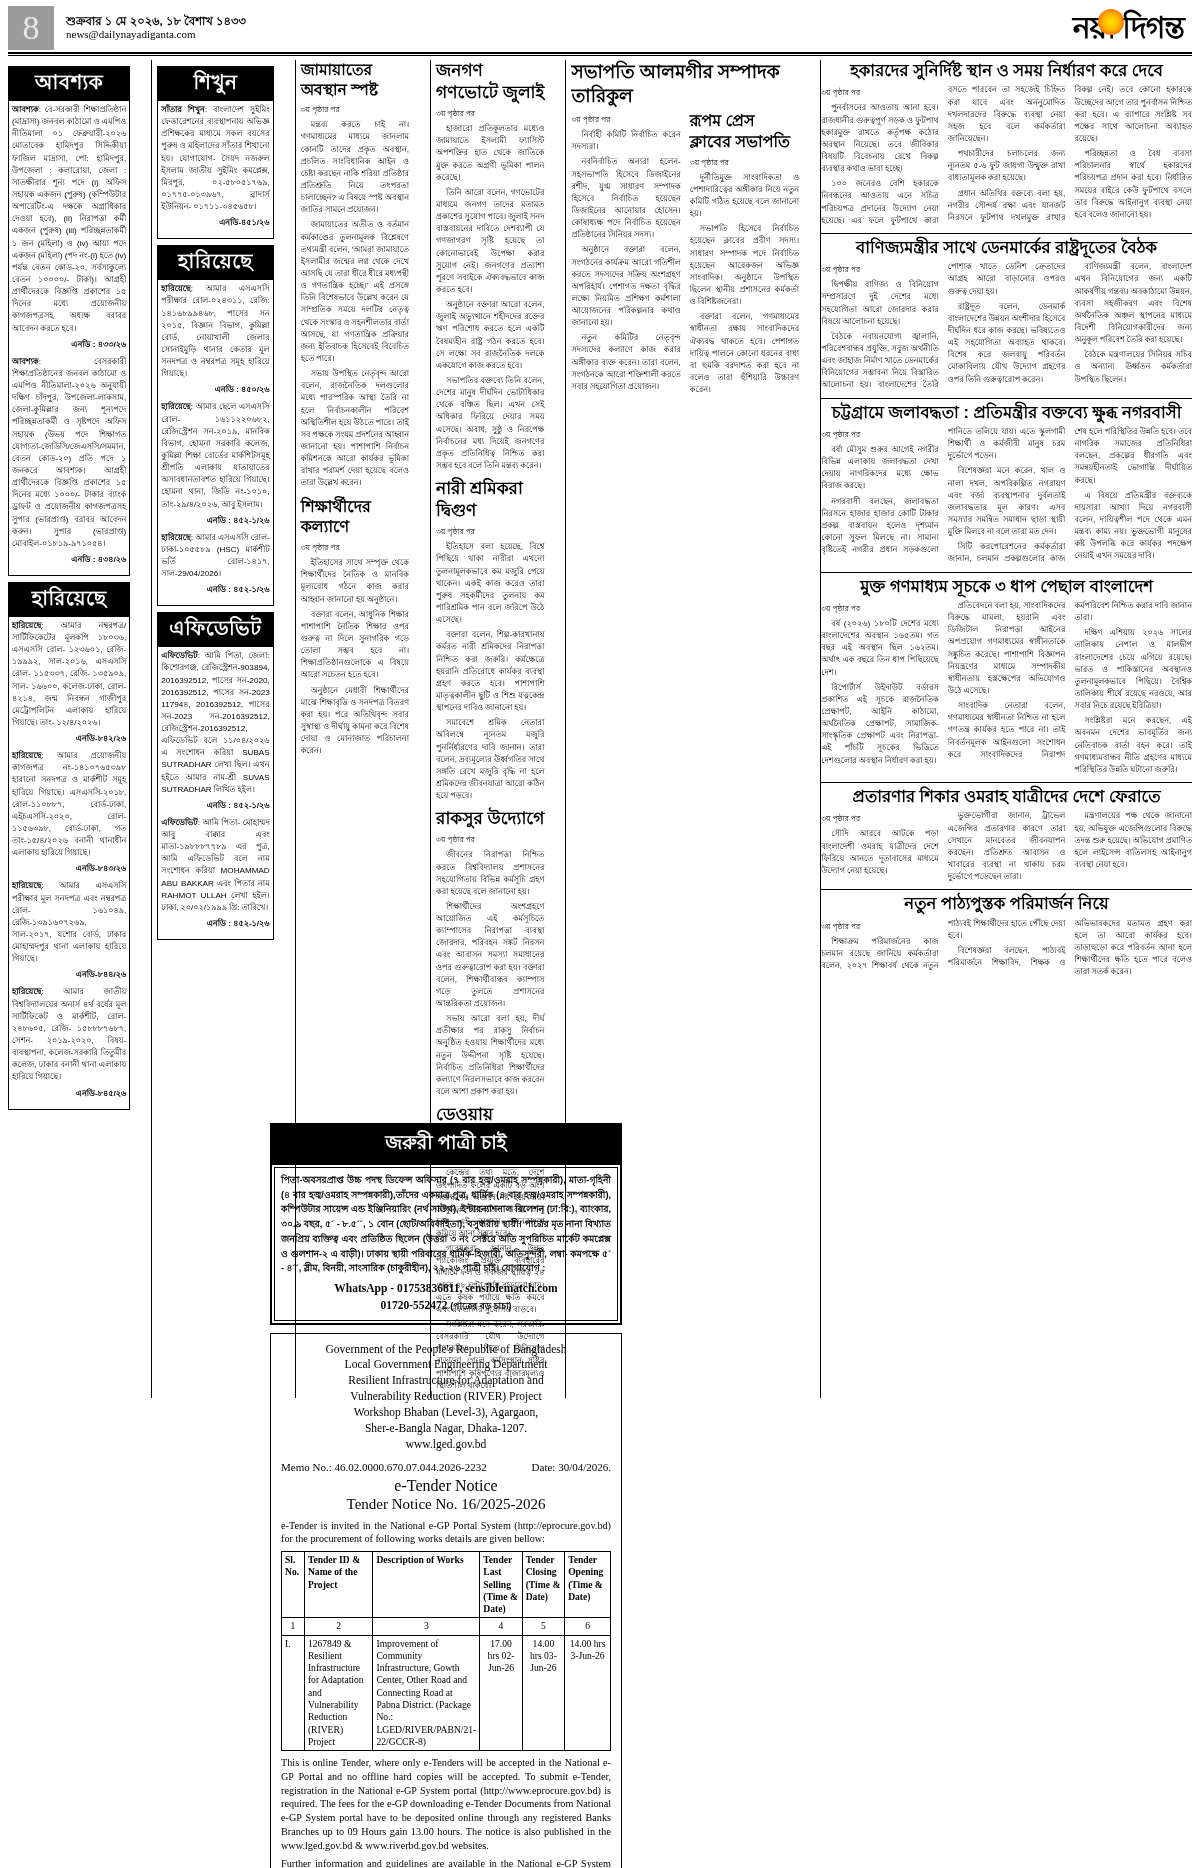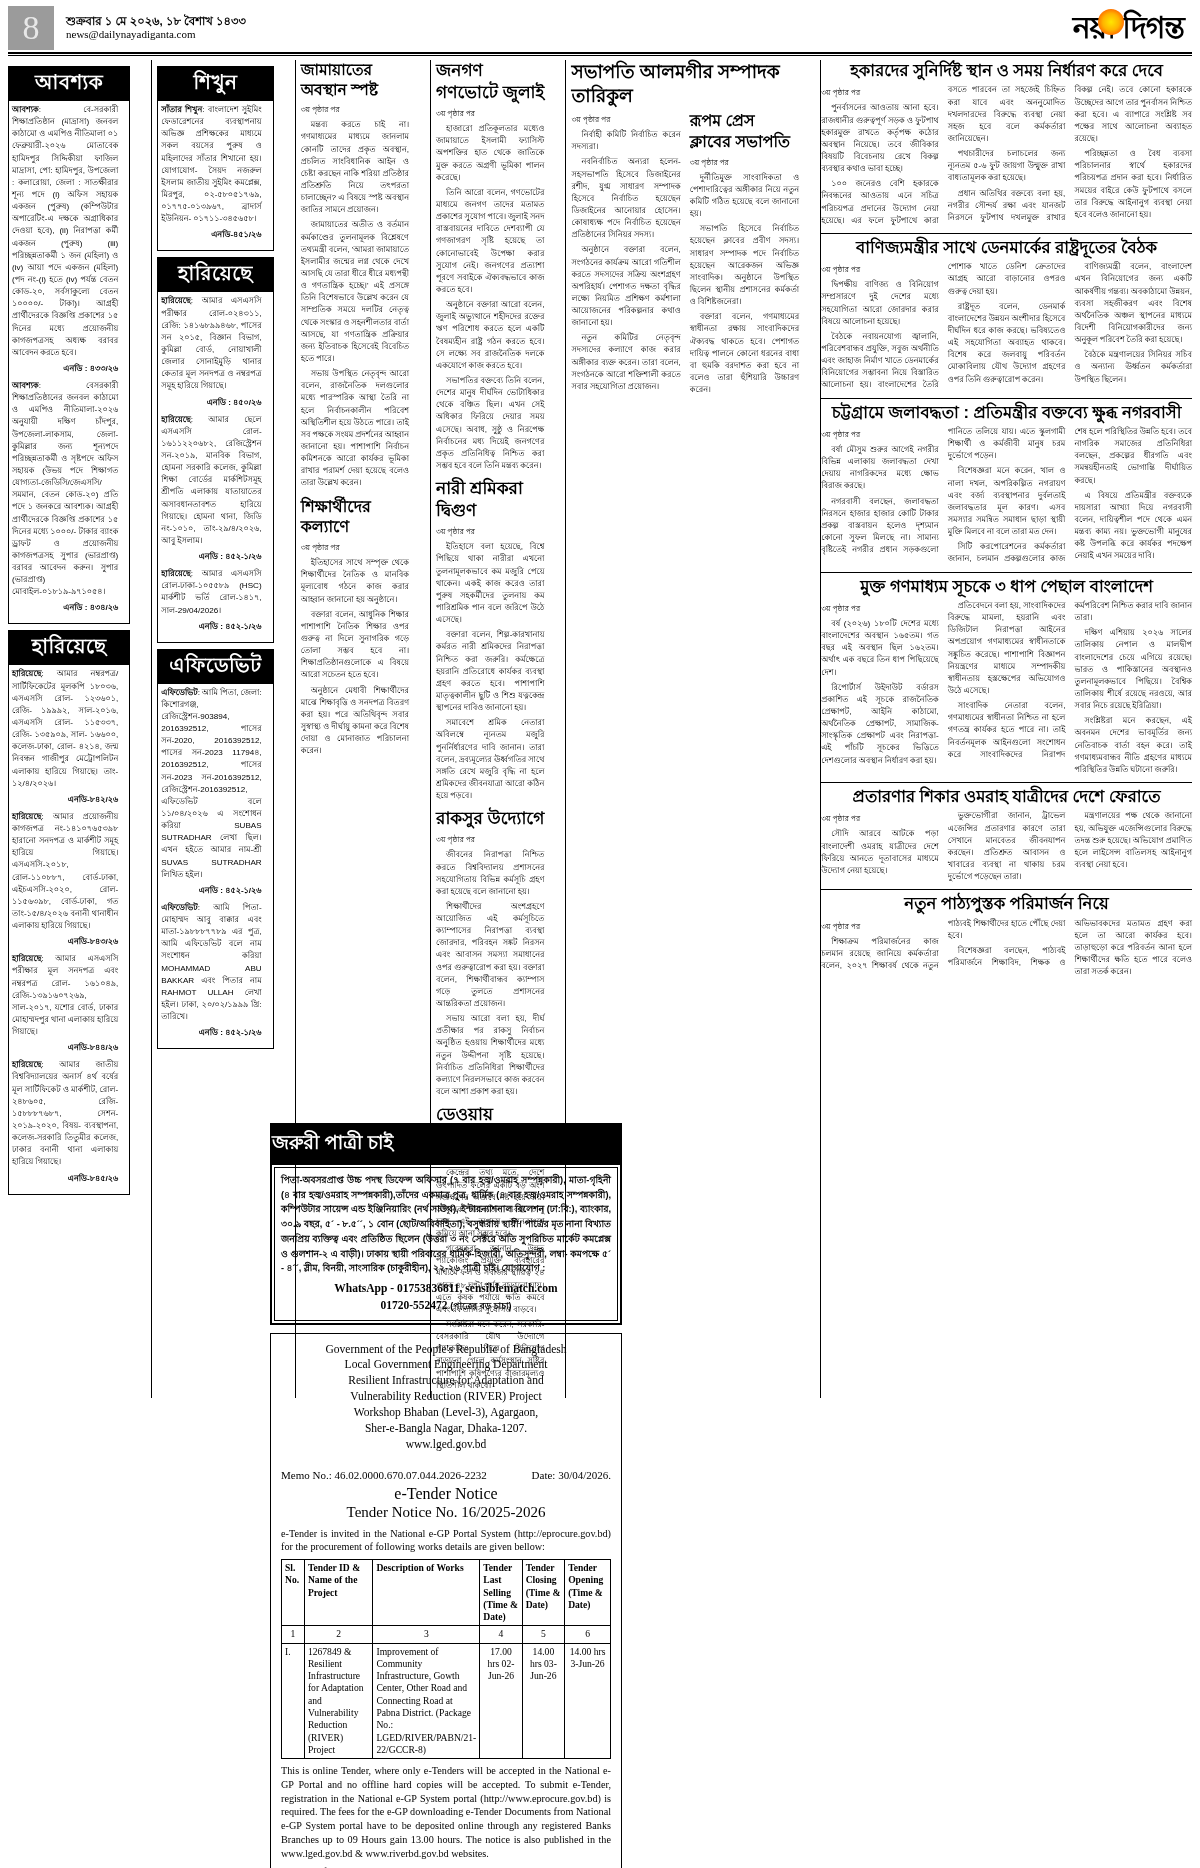--- a/index.html
+++ b/index.html
@@ -37,21 +37,21 @@
   .c4{width:120px;padding:0 5px 0 5px;}
   .c5{width:120px;padding:0 5px 0 5px;}
 
   
   .cat-head{
     background:#000;color:#fff;text-align:center;
     font-family:"Liberation Sans",sans-serif;font-weight:bold;
     font-size:20px;line-height:1.45;padding:2px 0 4px 0;margin:6px 0 0 0;
     letter-spacing:0.5px;
   }
-  .cat-box{border:1px solid #000;border-top:none;padding:3px 11px 4px 3px;}
+  .cat-box{border:1px solid #000;border-top:none;padding:3px 3px 4px 3px;}
 
   
   .bn{font-family:"Liberation Sans",sans-serif;}
   p.body{
     font-size:8.1px;line-height:1.5;text-align:justify;margin:0 0 3px 0;
     font-family:"Liberation Sans",sans-serif;
     word-spacing:-0.3px;
   }
   p.body.first{text-indent:10px;}
   .lead{font-weight:bold;}
@@ -71,30 +71,30 @@
   h3.sub{font-family:"Liberation Sans",sans-serif;font-weight:bold;font-size:16px;margin:7px 0 3px 0;line-height:1.3;}
 
   .two-col{column-count:2;column-gap:9px;column-rule:none;}
   .three-col{column-count:3;column-gap:9px;}
   .news-block{margin-bottom:6px;}
   .topline{border-top:1px solid #000;margin:6px 0 3px 0;}
 
   
   .ad-box{border:2px solid #000;padding:0;margin:8px 0 8px 0;}
   .ad-box-inner{border:1px solid #000;margin:2px;padding:5px 6px;}
-  .ad-title{background:#000;color:#fff;text-align:left;font-family:"Liberation Sans",sans-serif;
+  .ad-title{background:#000;color:#fff;text-align:center;font-family:"Liberation Sans",sans-serif;
             font-weight:bold;font-size:19px;padding:3px 0 5px 0;}
   .ad-body{font-family:"Liberation Sans",sans-serif;font-size:9.2px;line-height:1.6;text-align:justify;font-weight:bold;}
   .ad-contact{text-align:center;font-family:"Liberation Serif",serif;font-weight:bold;font-size:11.5px;margin-top:4px;line-height:1.5;}
   .ad-contact small{font-family:"Liberation Sans",sans-serif;font-size:9px;}
 
   
   .tender{border:1px solid #000;padding:8px 10px 8px 10px;margin-top:6px;font-family:"Liberation Serif",serif;}
   .tender-head{text-align:center;font-size:11.5px;line-height:1.38;}
-  .tender-memo{display:flex;justify-content:space-between;font-size:11px;margin-top:16px;}
+  .tender-memo{display:flex;justify-content:space-between;font-size:11px;margin-top:8px;}
   .tender-t1{text-align:center;font-size:16px;margin-top:4px;}
   .tender-t2{text-align:center;font-size:15px;margin-top:1px;}
   .tender-p{font-size:10.2px;line-height:1.35;margin:6px 0 5px 0;text-align:justify;}
   table.tt{width:100%;border-collapse:collapse;font-size:9.6px;}
   table.tt th,table.tt td{border:1px solid #000;padding:2px 3px;vertical-align:top;line-height:1.28;}
   table.tt th{text-align:left;font-weight:bold;}
   table.tt td.num{text-align:center;}
   .tender-foot{font-size:10.2px;line-height:1.35;margin:5px 0 4px 0;text-align:justify;}
 </style>
 </head>

